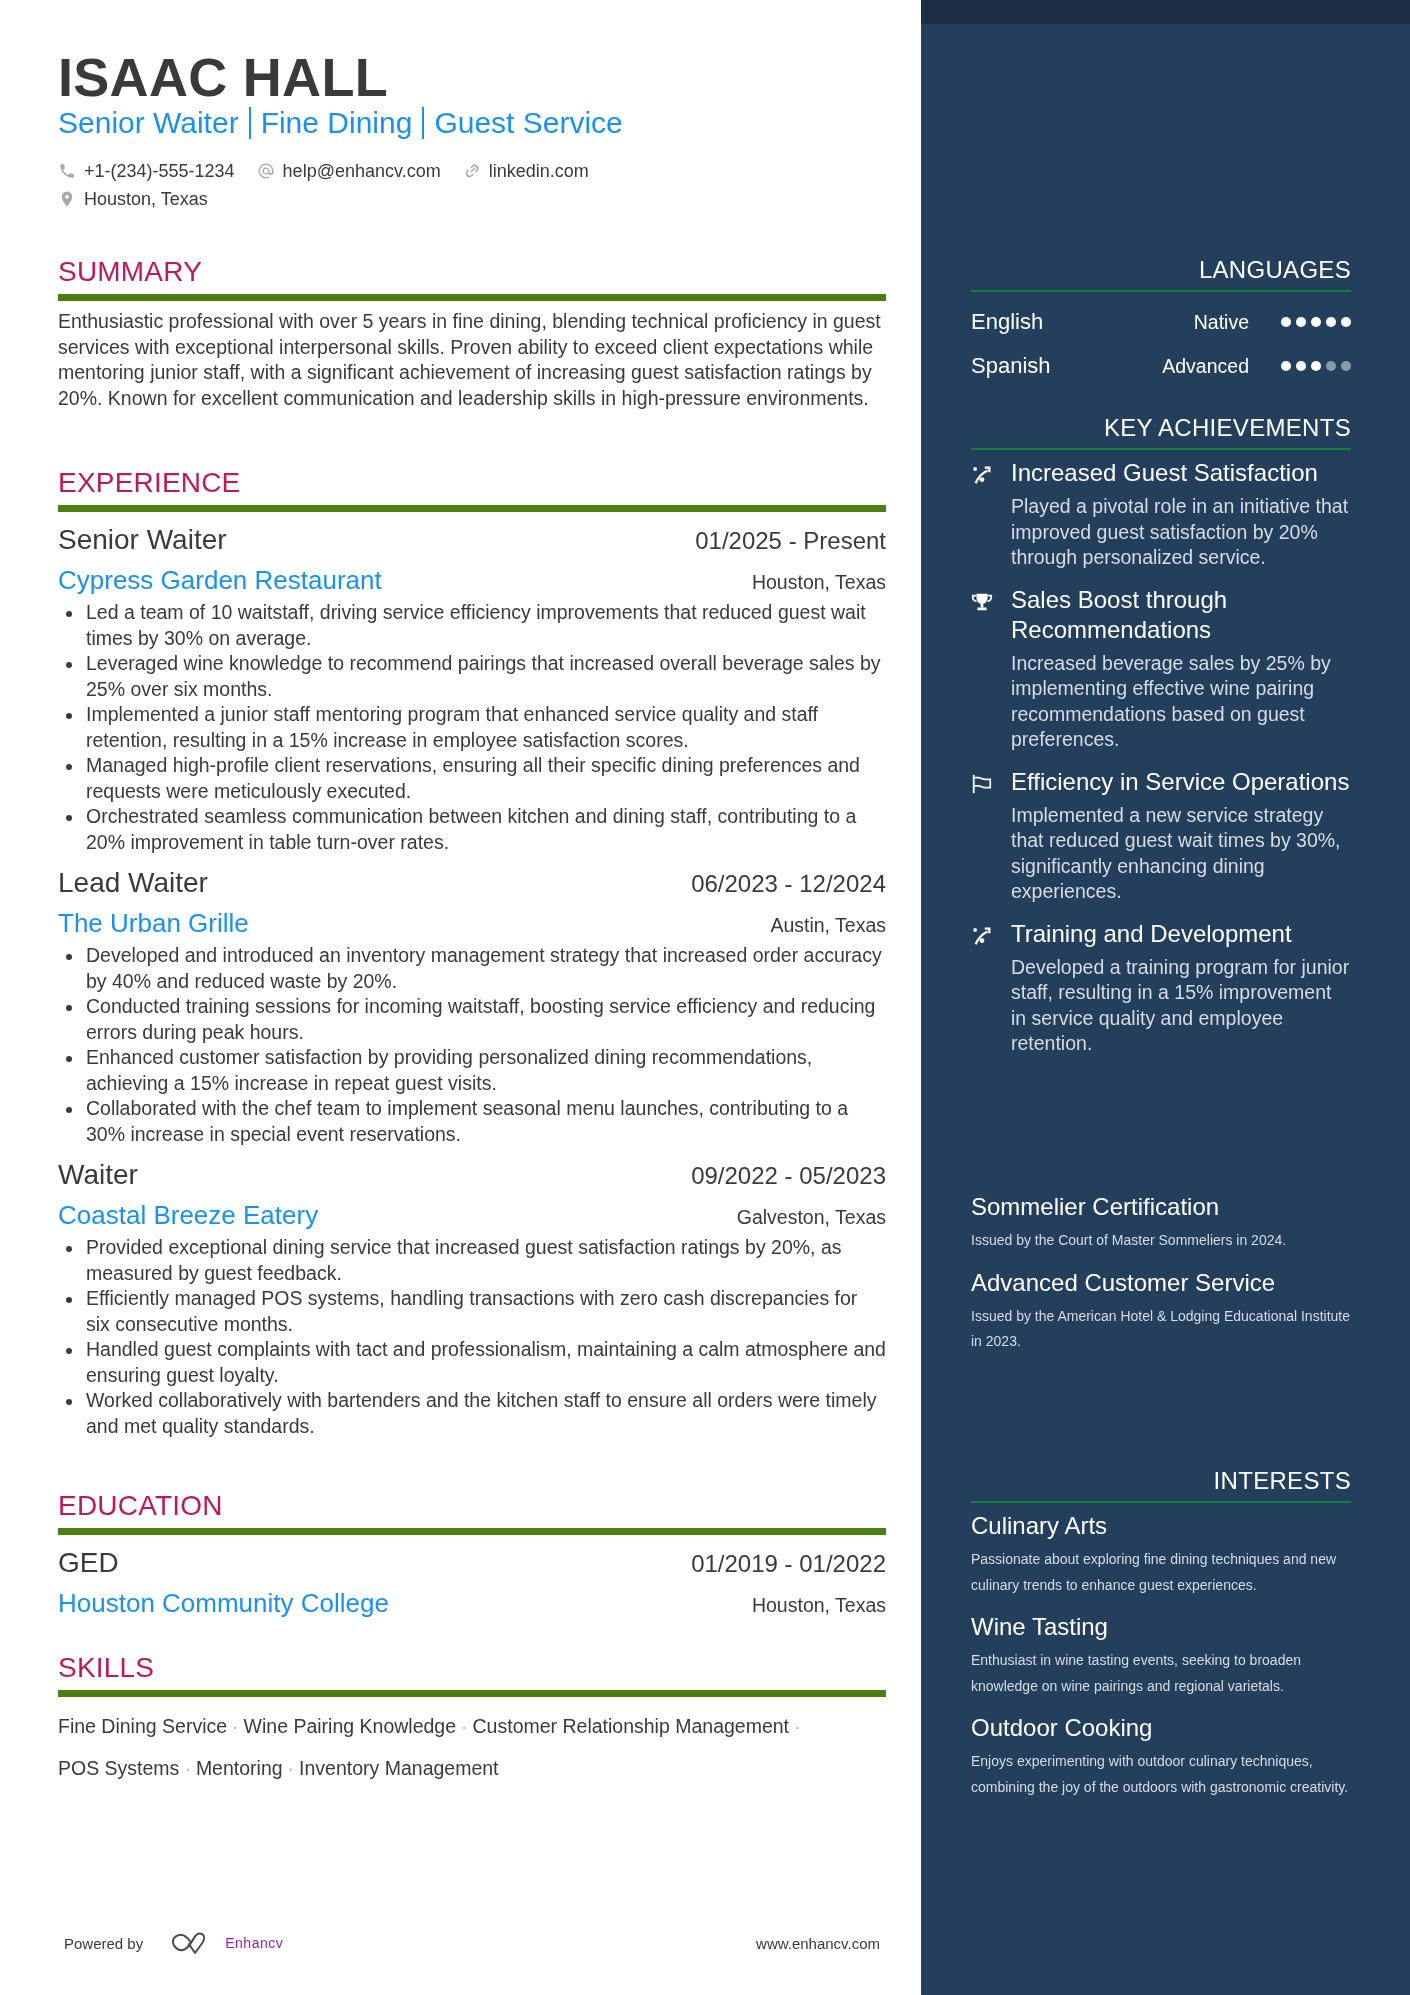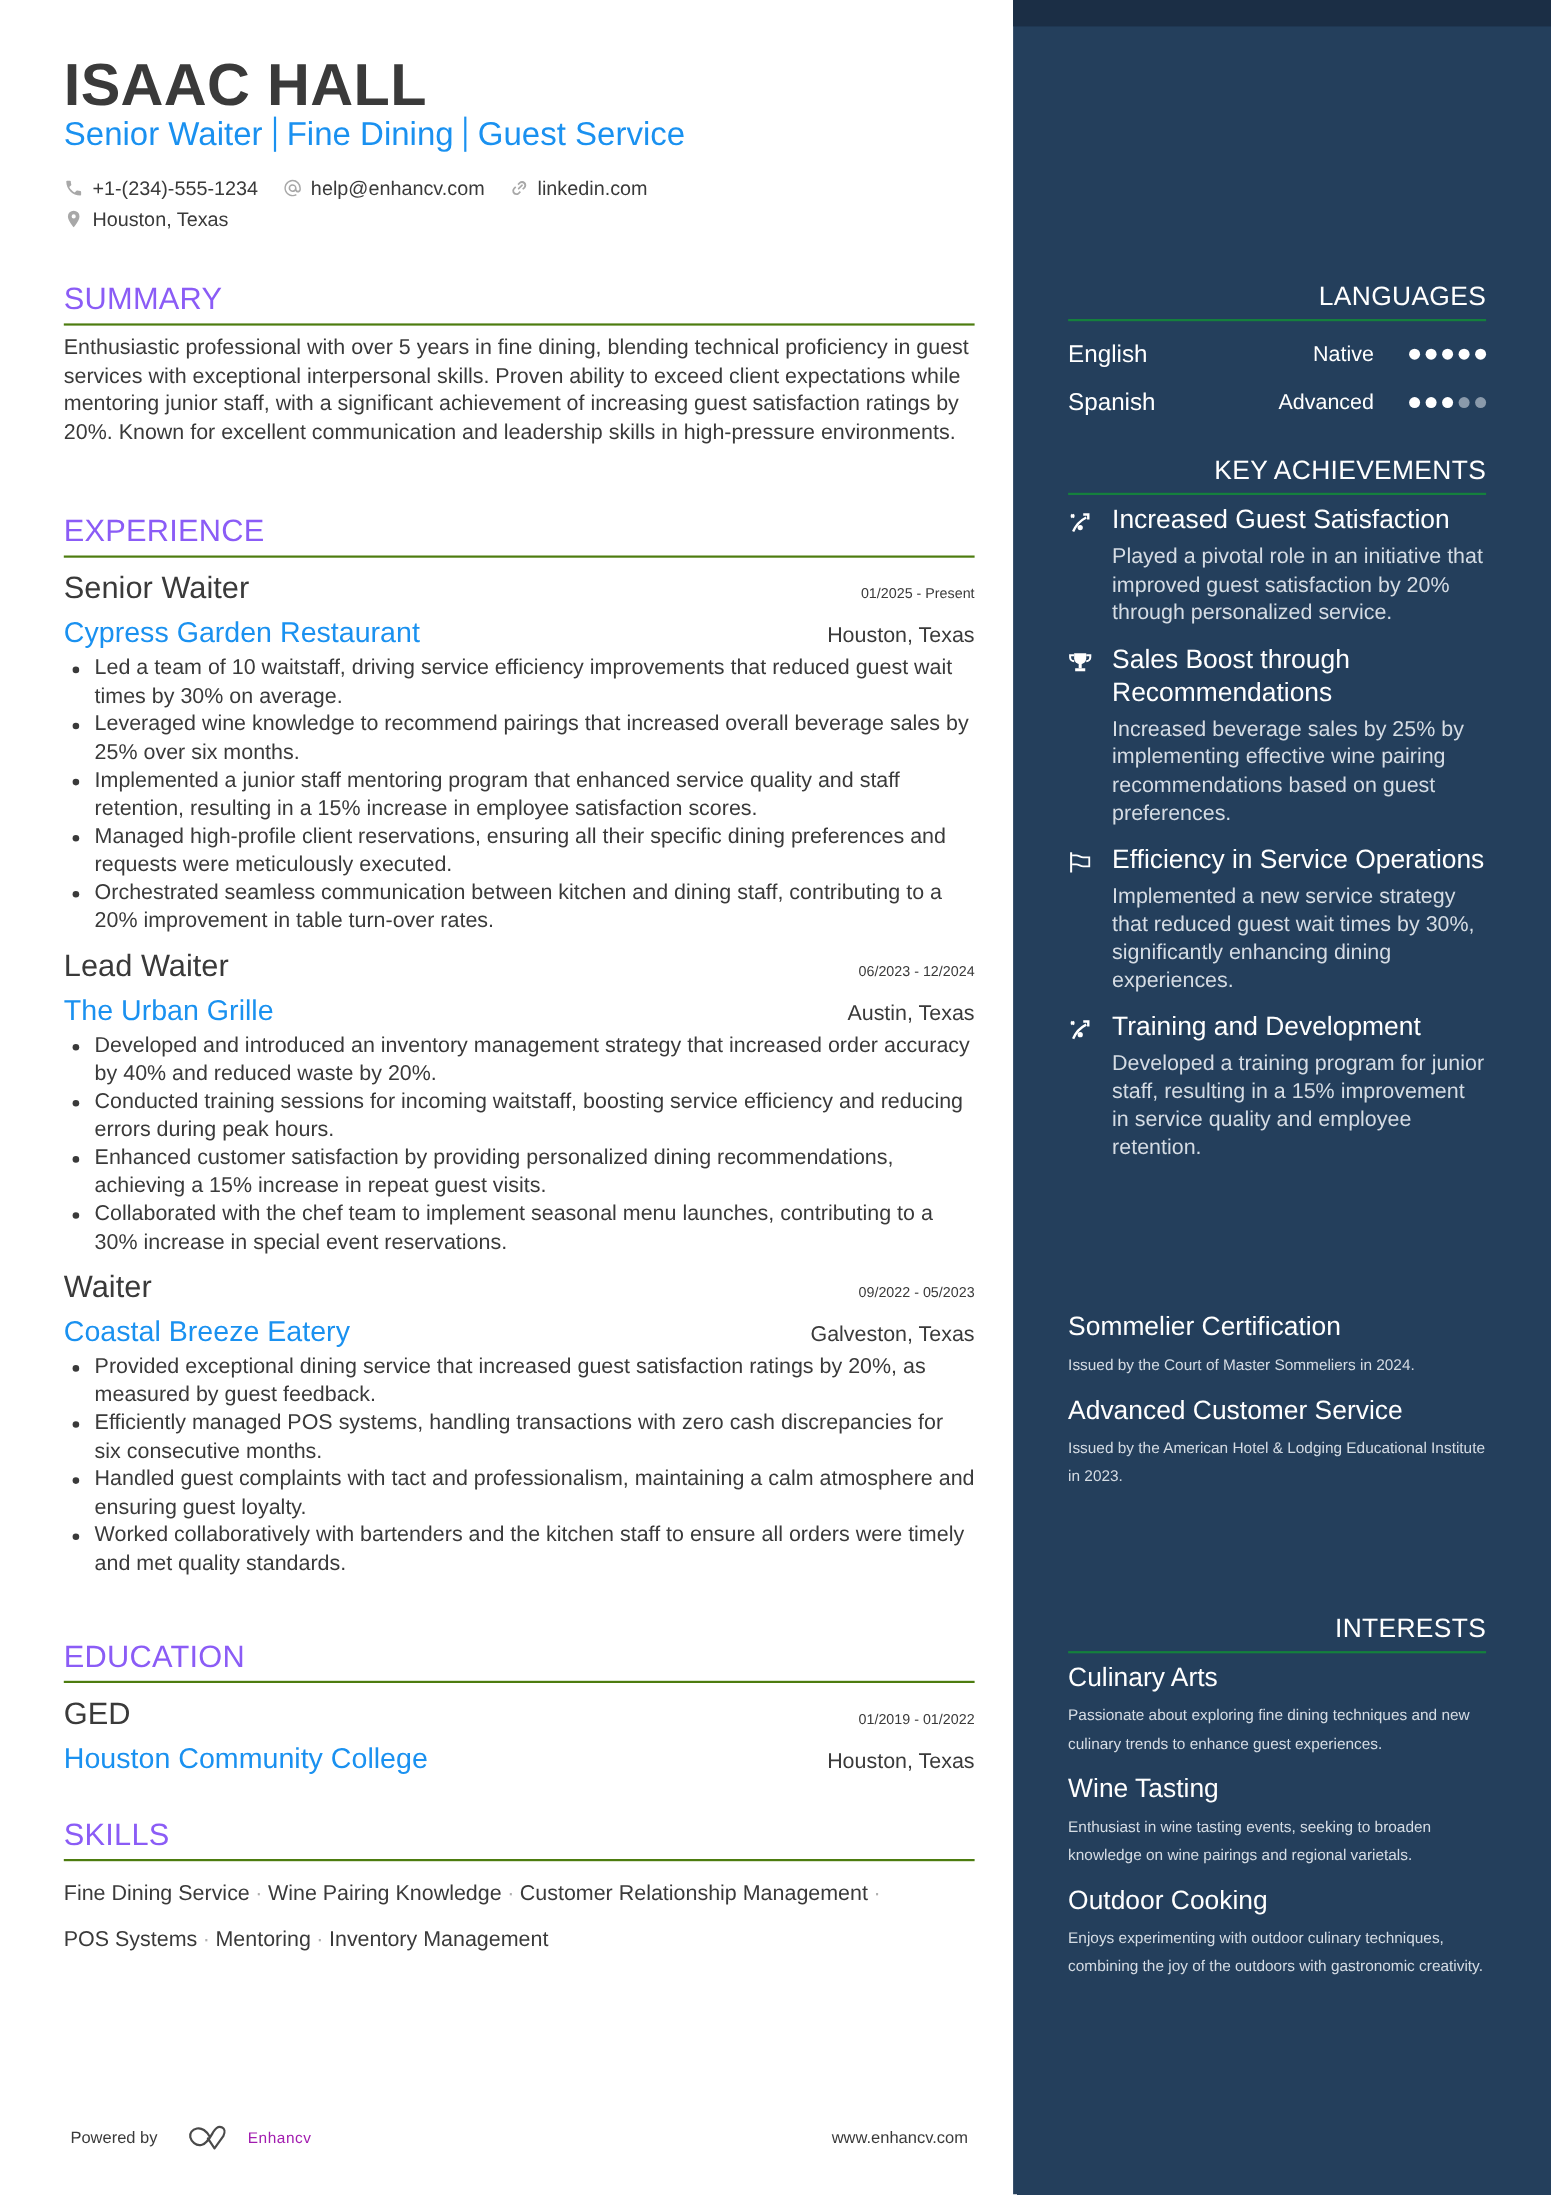--- a/index.html
+++ b/index.html
@@ -10,27 +10,27 @@
   .left { position: absolute; left: 58px; top: 0; width: 828px; }
   .name { position: absolute; top: 46px; left: 0; font-size: 54px; font-weight: bold; color: #3a3a3a; letter-spacing: 0.3px; white-space: nowrap; }
   .title { position: absolute; top: 106px; left: 0; font-size: 30px; color: #1a91f0; white-space: nowrap; }
   .title .sep { display: inline-block; width: 2px; height: 32px; background: #1a91f0; margin: 0 10px; vertical-align: -6px; }
   .contacts { position: absolute; top: 158px; left: 0; font-size: 18px; color: #3a3a3a; }
   .contact-row { display: flex; align-items: center; height: 26px; margin-bottom: 2px; }
   .contact { display: flex; align-items: center; margin-right: 22px; white-space: nowrap; }
   .contact svg { width: 18px; height: 18px; margin-right: 8px; fill: #a8a8a8; }
 
   .section { position: absolute; left: 0; width: 828px; }
-  .sec-head { font-size: 28px; color: #8b5cf6; letter-spacing: 0.2px; padding-bottom: 6px; border-bottom: 2px solid #4d7c0f; margin-bottom: 8px; white-space: nowrap; }
+  .sec-head { font-size: 28px; color: #be185d; letter-spacing: 0.2px; padding-bottom: 6px; border-bottom: 7px solid #4d7c0f; margin-bottom: 8px; white-space: nowrap; }
   .summary-text { font-size: 19.5px; line-height: 25.5px; color: #3a3a3a; }
 
   .job { margin-bottom: 8px; }
   .job-row { display: flex; justify-content: space-between; align-items: baseline; }
   .job-title { font-size: 28px; color: #3a3a3a; line-height: 40px; }
-  .job-date { font-size: 13px; color: #3a3a3a; }
+  .job-date { font-size: 24px; color: #3a3a3a; }
   .job-company { font-size: 26px; color: #1a91f0; line-height: 40px; }
   .job-loc { font-size: 19.5px; color: #3a3a3a; }
   .bullets { list-style: none; margin-top: 0; }
   .bullets li { position: relative; padding-left: 28px; font-size: 19.5px; line-height: 25.5px; color: #3a3a3a; }
   .bullets li::before { content: ""; position: absolute; left: 8px; top: 11px; width: 6px; height: 6px; border-radius: 50%; background: #3a3a3a; }
 
   .skills { font-size: 19.5px; color: #3a3a3a; line-height: 42px; }
   .skills .dot { color: #b0b0b0; margin: 0 5px; }
 
   .footer { position: absolute; top: 1930px; left: 64px; width: 816px; display: flex; align-items: center; justify-content: space-between; }

